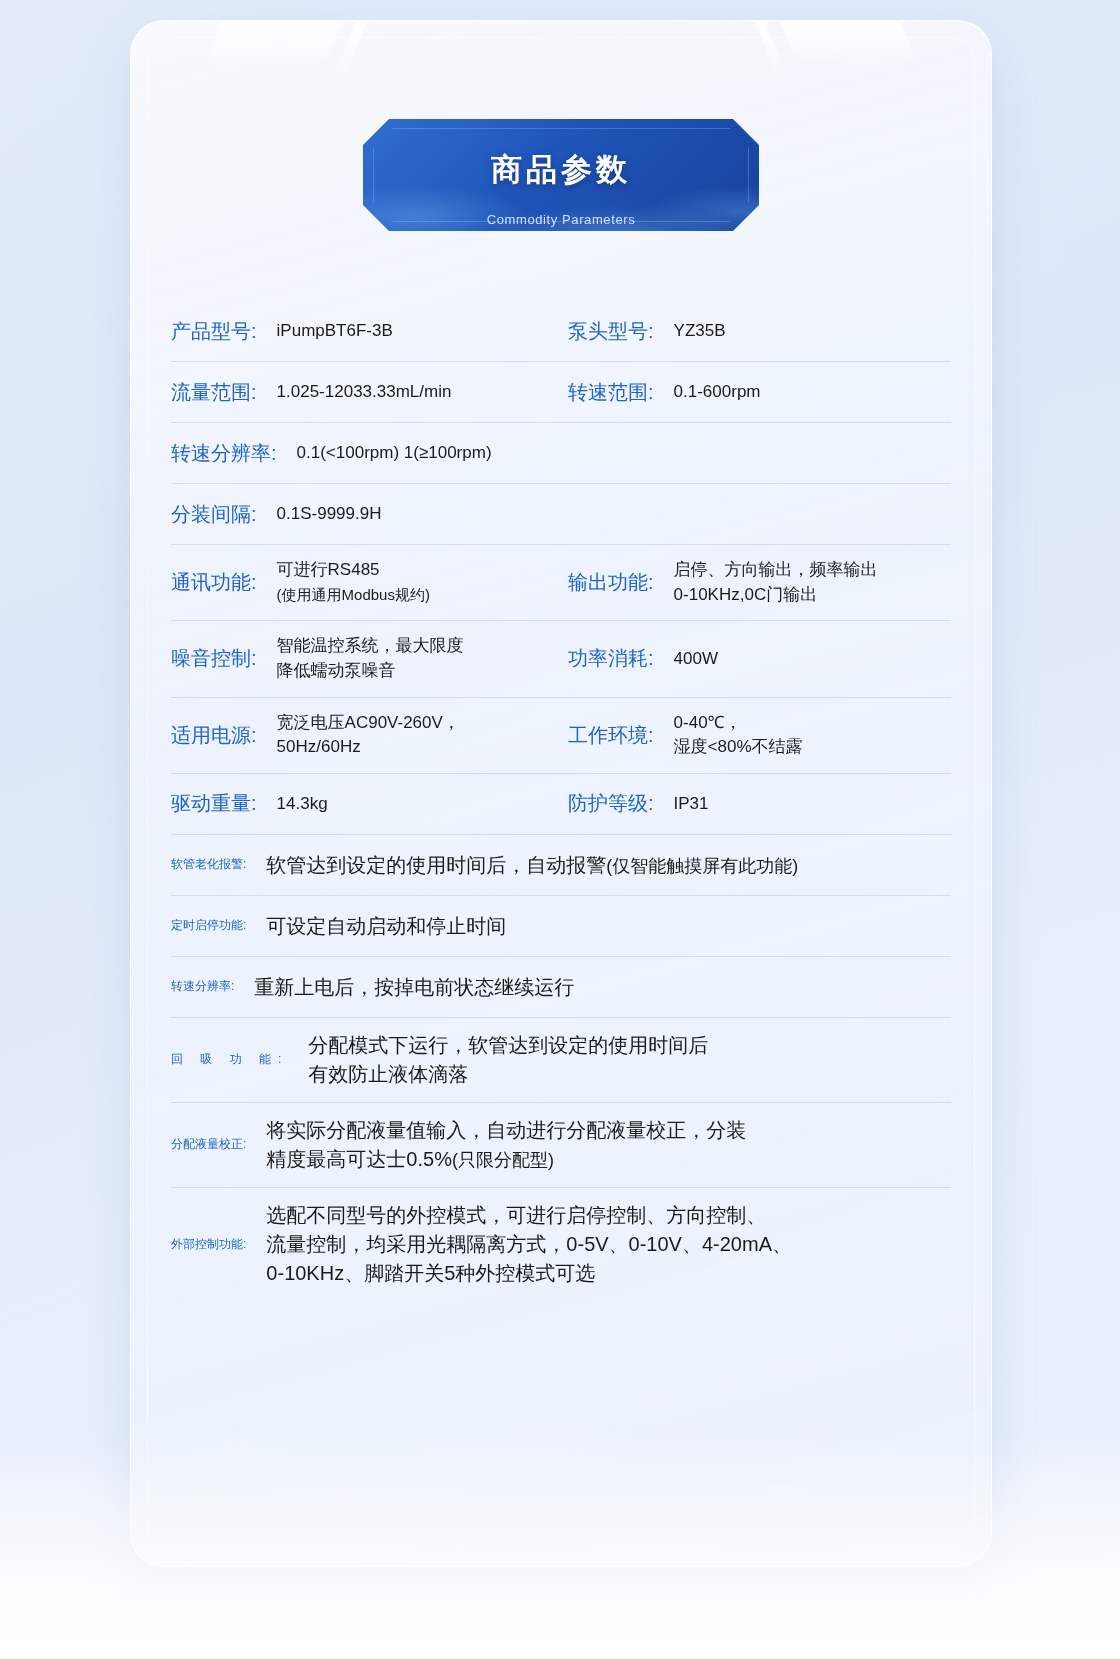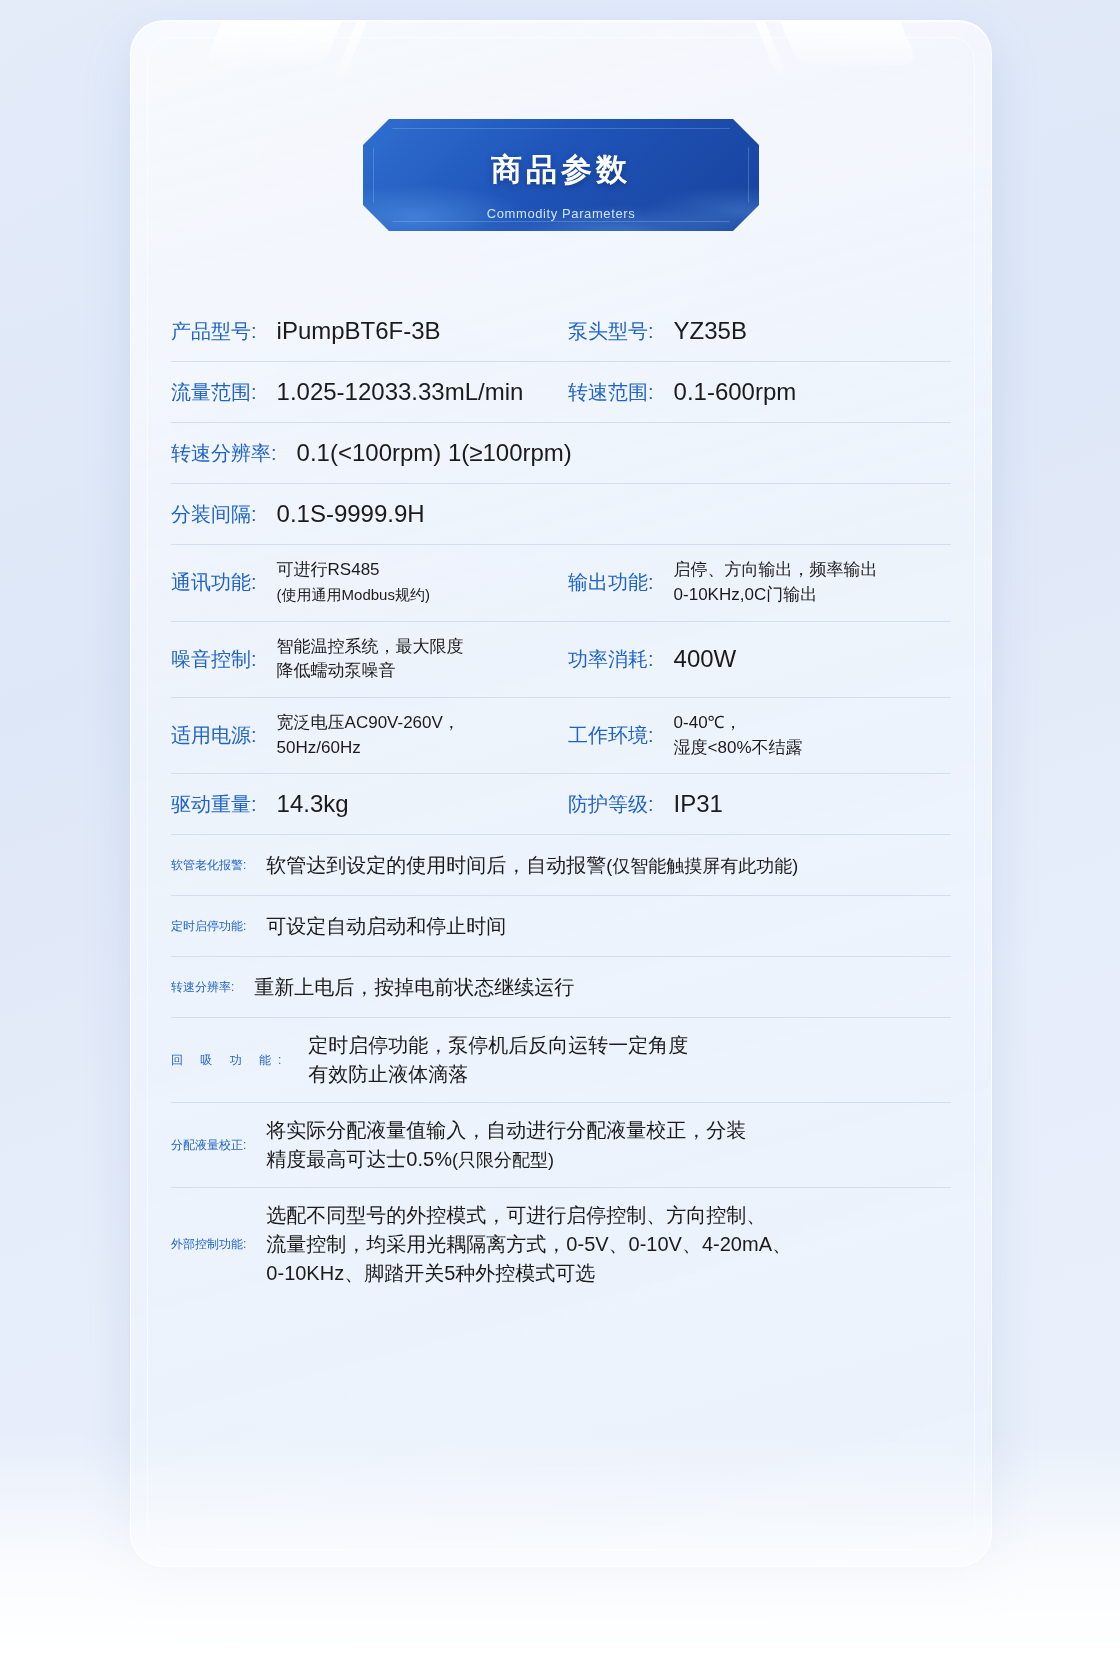--- a/index.html
+++ b/index.html
@@ -116,21 +116,21 @@
     letter-spacing: 4px;
     margin-top: 30px;
     text-shadow: 0 2px 6px rgba(8,30,80,0.45);
   }
   .title-en {
     position: relative;
     text-align: center;
     color: #cfe2ff;
     font-size: 13px;
     letter-spacing: 0.6px;
-    margin-top: 15px;
+    margin-top: 21px;
   }
 
   
   .specs {
     position: absolute;
     left: 40px;
     right: 40px;
     top: 280px;
   }
   .row {
@@ -153,21 +153,21 @@
   .lbl {
     color: #1f62c8;
     font-size: 20px;
     white-space: nowrap;
     padding-right: 20px;
     flex: none;
   }
   .lbl.spaced { letter-spacing: 7px; }
   .val {
     color: #1b1b1b;
-    font-size: 24px;
+    font-size: 17px;
     line-height: 1.42;
   }
   .val.sm { font-size: 17px; }
   .val .tiny { font-size: 18px; }
   .val .mini { font-size: 15px; }
 
   
   .cell.left .lbl { min-width: 0; }
   .cell.right { padding-left: 14px; }
 
@@ -313,21 +313,21 @@
         <div class="cell full">
           <span class="lbl">转速分辨率:</span>
           <span class="val">重新上电后，按掉电前状态继续运行</span>
         </div>
       </div>
 
       <div class="row wide">
         <div class="cell full">
           <span class="lbl spaced">回 吸 功 能:</span>
           <span class="val two-line">
-            <span>定时启停功能，泵停机后反向运转一定角度</span><br>
+            <span>分配模式下运行，软管达到设定的使用时间后</span><br>
             <span>有效防止液体滴落</span>
           </span>
         </div>
       </div>
 
       <div class="row wide">
         <div class="cell full">
           <span class="lbl">分配液量校正:</span>
           <span class="val two-line">
             <span>将实际分配液量值输入，自动进行分配液量校正，分装</span><br>

